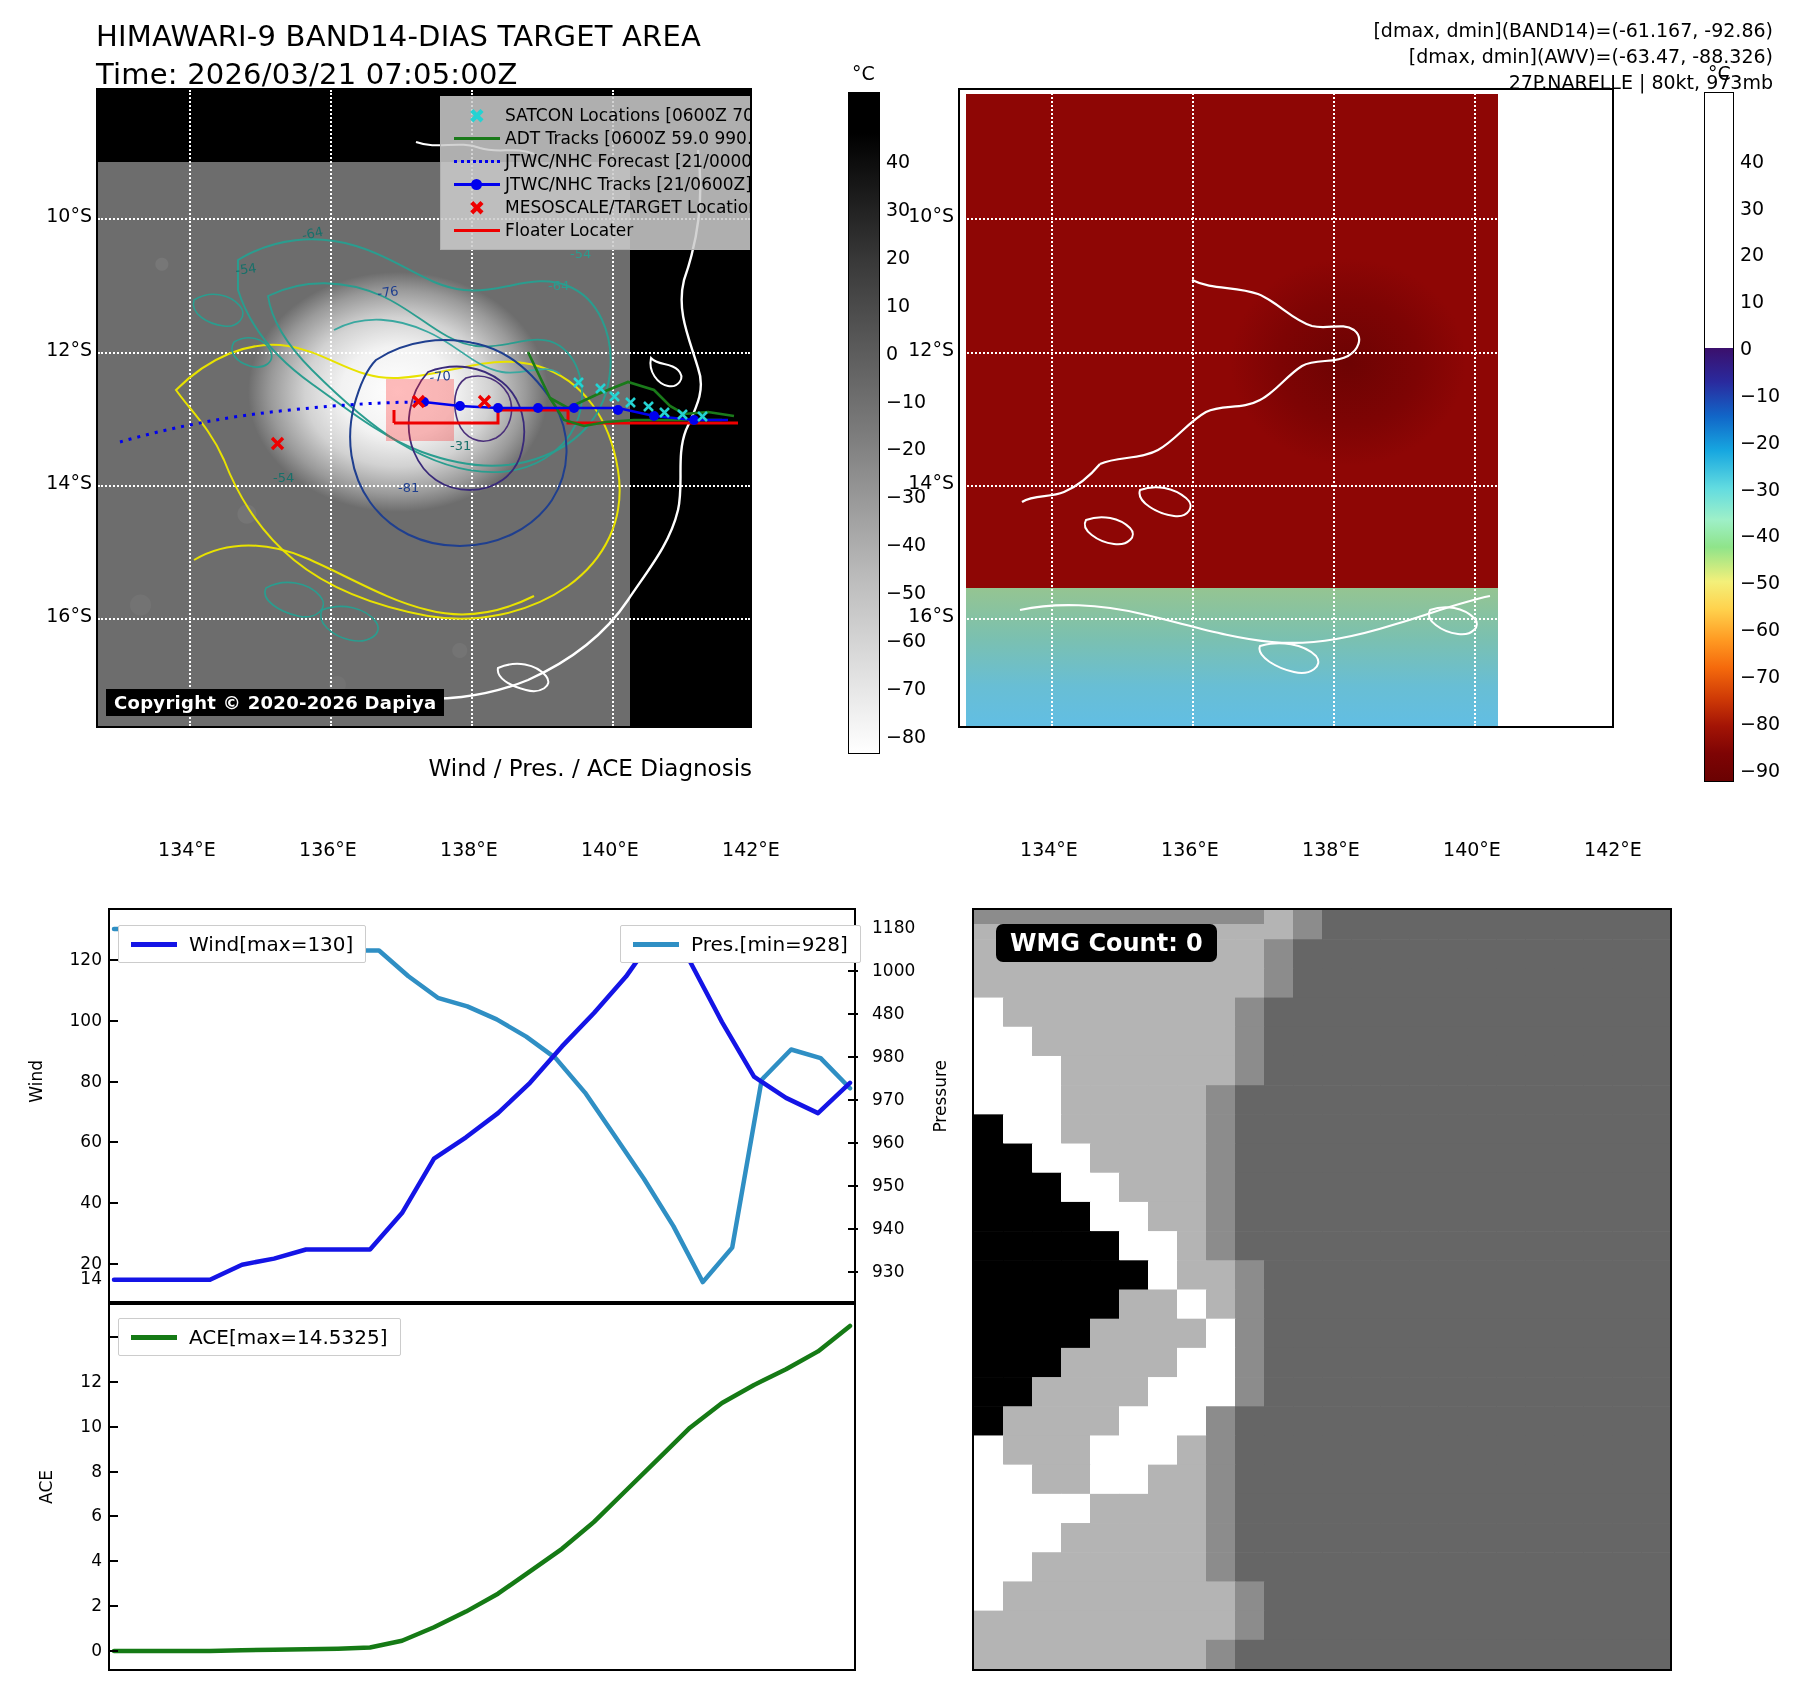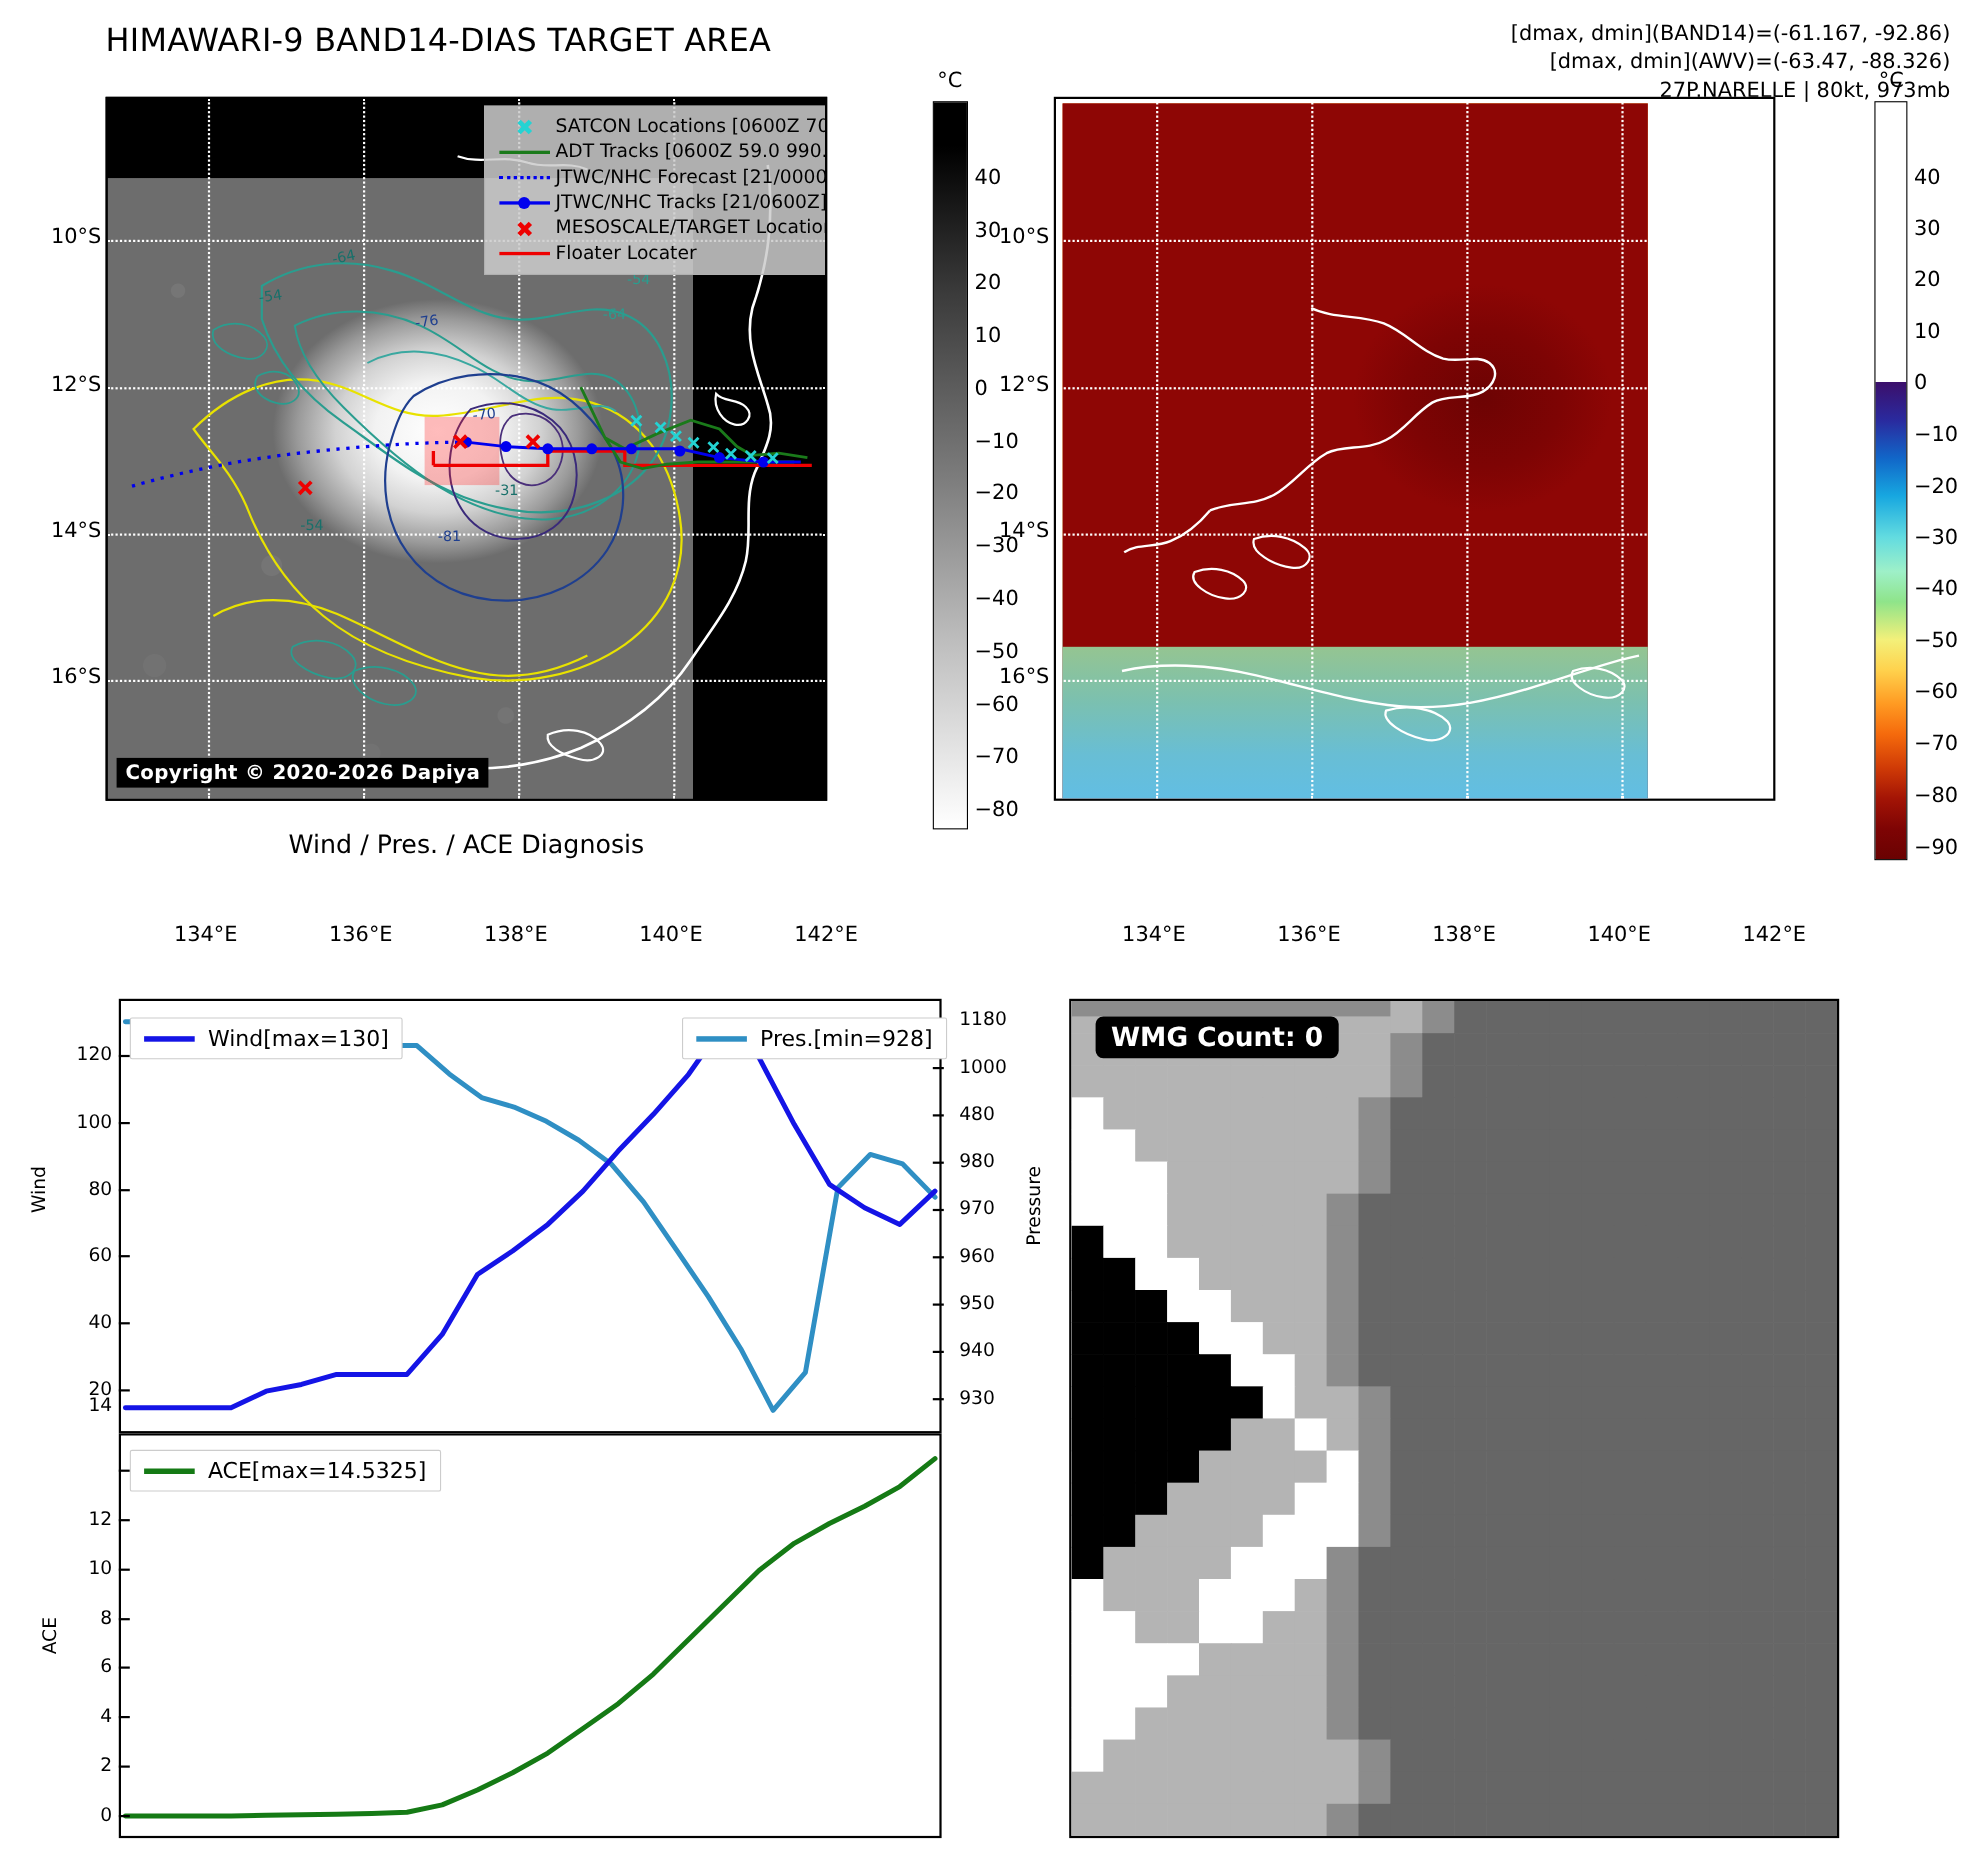--- a/index.html
+++ b/index.html
@@ -77,21 +77,21 @@
       radial-gradient(ellipse 310px 280px at 356px 250px, rgba(207,58,6,.96) 0%, rgba(230,96,10,.9) 48%, rgba(243,140,20,.7) 78%, rgba(243,140,20,0) 100%),
       radial-gradient(ellipse 400px 360px at 330px 250px, rgba(245,160,30,.92) 0%, rgba(250,190,60,.75) 55%, rgba(250,210,90,.25) 88%, rgba(0,0,0,0) 100%),
       radial-gradient(ellipse 140px 70px at 110px 430px, rgba(200,30,6,.85) 0%, rgba(240,120,14,.6) 60%, rgba(0,0,0,0) 100%),
       radial-gradient(ellipse 200px 120px at 120px 560px, rgba(120,220,240,.55) 0%, rgba(140,230,200,.3) 65%, rgba(0,0,0,0) 100%),
       linear-gradient(168deg, #d4560a 0%, #e2761a 16%, #f0a030 32%, #f7d35a 46%, #b9e88e 58%, #7ee0b4 70%, #6ad7e4 82%, #5fc8ee 100%);
   }
   .awv-cool{position:absolute;left:6px;top:498px;width:532px;height:140px;
     background:linear-gradient(180deg, rgba(150,230,170,.85) 0%, rgba(120,225,205,.85) 35%, rgba(100,210,235,.9) 70%, rgba(95,200,240,.95) 100%);}
 
   
-  #chart-title{left:96px;top:755px;width:656px;text-align:center;font-size:23px;}
+  #chart-title{left:96px;top:755px;width:656px;text-align:right;font-size:23px;}
   #wind-panel{position:absolute;left:108px;top:908px;width:748px;height:395px;border:2.5px solid #000;background:#fff;box-sizing:border-box;}
   #ace-panel{position:absolute;left:108px;top:1303px;width:748px;height:368px;border:2.5px solid #000;background:#fff;box-sizing:border-box;}
 
   .ylab{position:absolute;font-size:17px;writing-mode:vertical-rl;transform:rotate(180deg);}
   .ytick{position:absolute;font-size:17px;transform:translateY(-50%);white-space:nowrap;}
   .tickmark{position:absolute;height:0;border-top:2.5px solid #000;width:10px;}
 
   .chart-legend{position:absolute;background:#fff;border:1px solid #cccccc;
     padding:6px 12px;font-size:20px;display:flex;align-items:center;gap:12px;white-space:nowrap;border-radius:2px;}
   .chart-legend .swatch{width:46px;height:5px;display:inline-block;}
@@ -101,20 +101,21 @@
   .wmg-badge{position:absolute;left:22px;top:14px;background:#000;color:#fff;font-size:24px;
     font-weight:bold;padding:5px 14px;border-radius:7px;z-index:5;white-space:nowrap;}
 
   svg{display:block;}
 </style>
 </head>
 <body>
 
 <div class="abs" id="title-block">
   <div>HIMAWARI-9 BAND14-DIAS TARGET AREA</div>
+  <div>Time: 2026/03/21 07:05:00Z</div>
 </div>
 
 <div class="abs" id="header-right">
   <div>[dmax, dmin](BAND14)=(-61.167, -92.86)</div>
   <div>[dmax, dmin](AWV)=(-63.47, -88.326)</div>
   <div>27P.NARELLE | 80kt, 973mb</div>
 </div>
 
 <div class="panel" id="map-left">
   <div class="ir-bg"></div>

